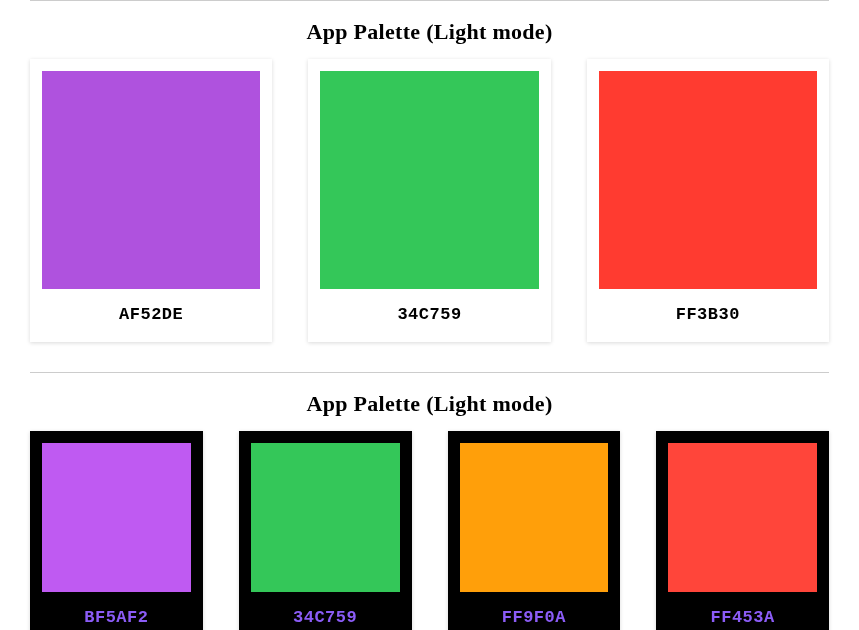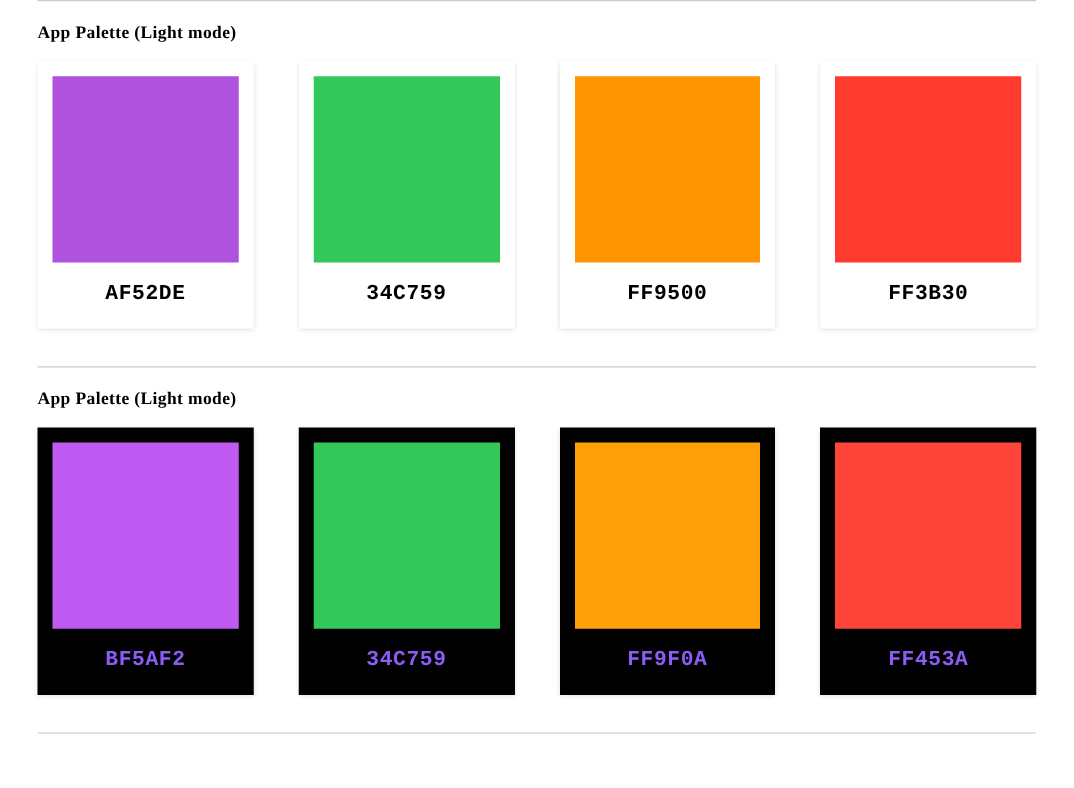--- a/index.html
+++ b/index.html
@@ -16,24 +16,25 @@
     .container {
       padding: 0 30px;
     }
     .divider {
       height: 1px;
       background: #ccc;
       margin: 0;
     }
     .section-title {
       font-weight: bold;
-      font-size: 14px;
+      font-size: 22px;
       color: #000;
       margin: 18px 0 14px 0;
       letter-spacing: 0.3px;
+      text-align: center;
     }
     .palette-row {
       display: flex;
       gap: 36px;
       margin-bottom: 30px;
     }
     .swatch-card {
       flex: 1;
       padding: 12px;
       display: flex;
@@ -77,24 +78,20 @@
   <div class="palette-row">
     <div class="swatch-card light">
       <div class="swatch-color" style="background:#AF52DE"></div>
       <div class="swatch-label">AF52DE</div>
     </div>
     <div class="swatch-card light">
       <div class="swatch-color" style="background:#34C759"></div>
       <div class="swatch-label">34C759</div>
     </div>
     <div class="swatch-card light">
-      <div class="swatch-color" style="background:#FF9500"></div>
-      <div class="swatch-label">FF9500</div>
-    </div>
-    <div class="swatch-card light">
       <div class="swatch-color" style="background:#FF3B30"></div>
       <div class="swatch-label">FF3B30</div>
     </div>
   </div>
 
   <div class="divider"></div>
 
   <h2 class="section-title">App Palette (Light mode)</h2>
   <div class="palette-row">
     <div class="swatch-card dark">

